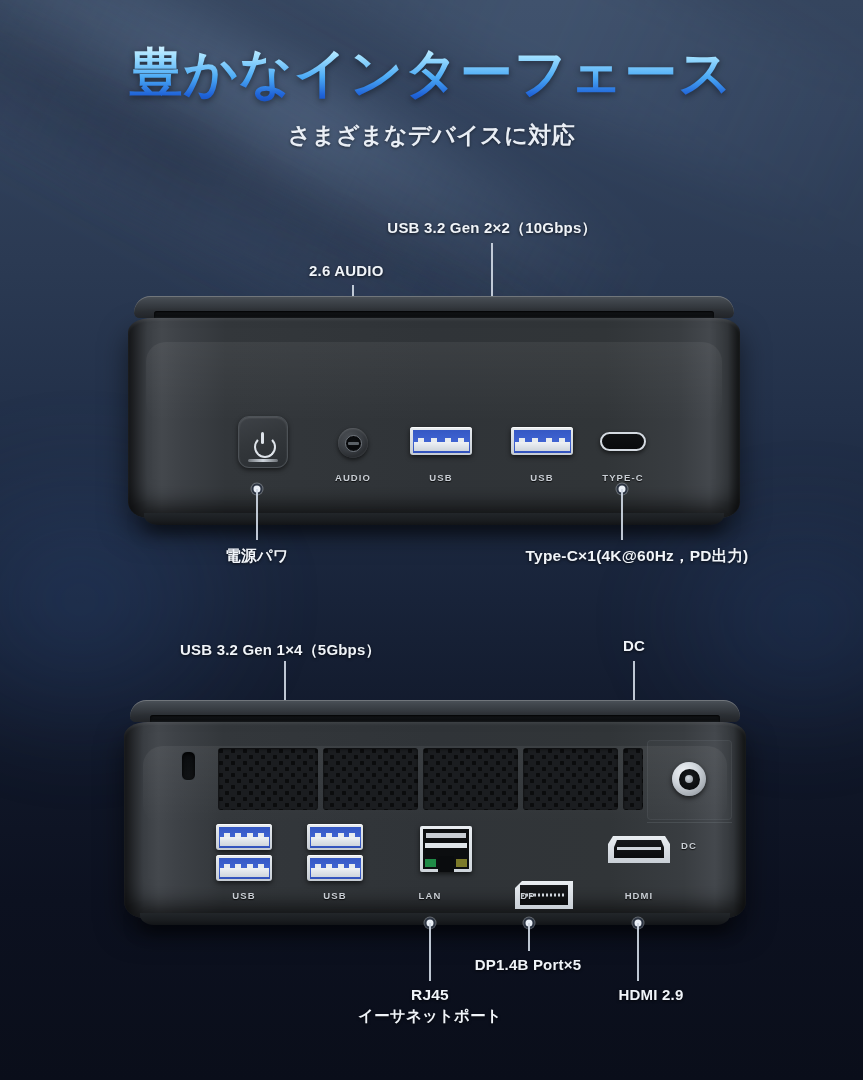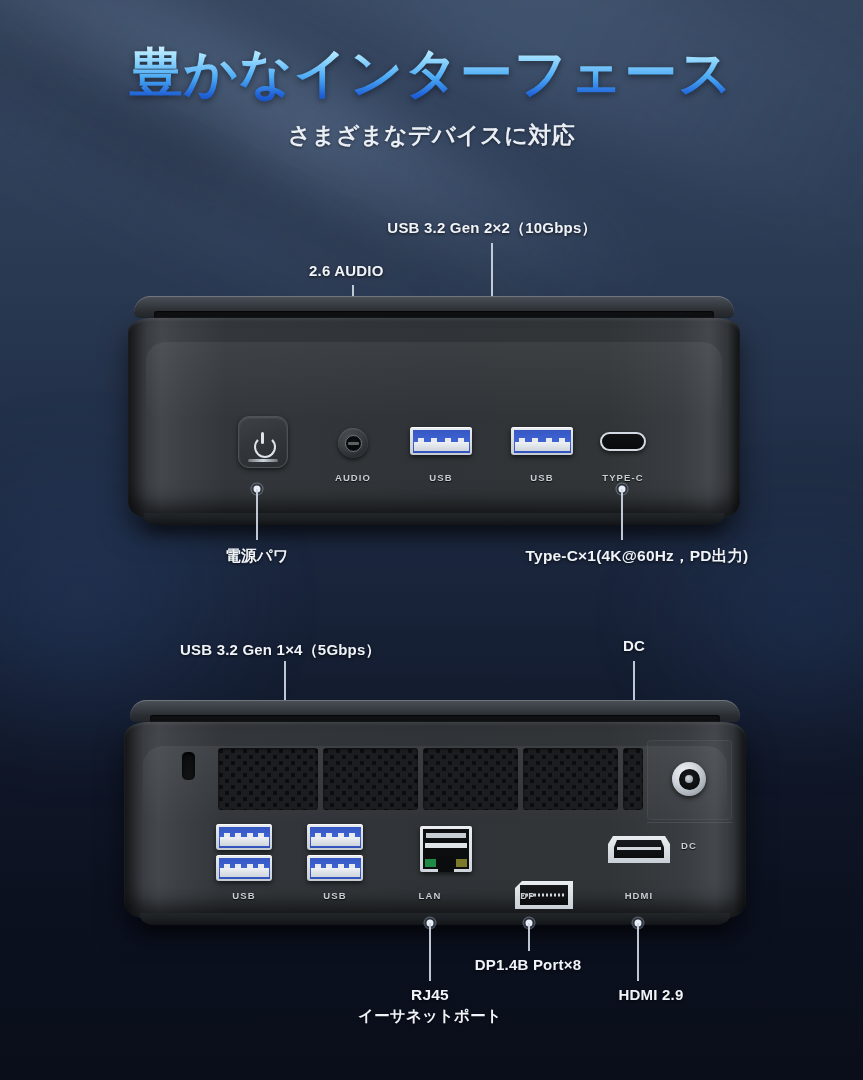--- a/index.html
+++ b/index.html
@@ -671,19 +671,19 @@
 
   <div class="lead-dot" style="left:430px; top:923px;"></div>
   <div class="lead-v" style="left:429px; top:923px; height:58px;"></div>
   <div class="callout jp center" style="left:430px; top:985px;">
     <div>RJ45</div>
     <div>イーサネットポート</div>
   </div>
 
   <div class="lead-dot" style="left:529px; top:923px;"></div>
   <div class="lead-v" style="left:528px; top:923px; height:28px;"></div>
-  <div class="callout center" style="left:528px; top:955px;">DP1.4B Port×8</div>
+  <div class="callout center" style="left:528px; top:955px;">DP1.4B Port×5</div>
 
   <div class="lead-dot" style="left:638px; top:923px;"></div>
   <div class="lead-v" style="left:637px; top:923px; height:58px;"></div>
   <div class="callout center" style="left:651px; top:985px;">HDMI 2.9</div>
 
 </div>
 
 </body></html>

